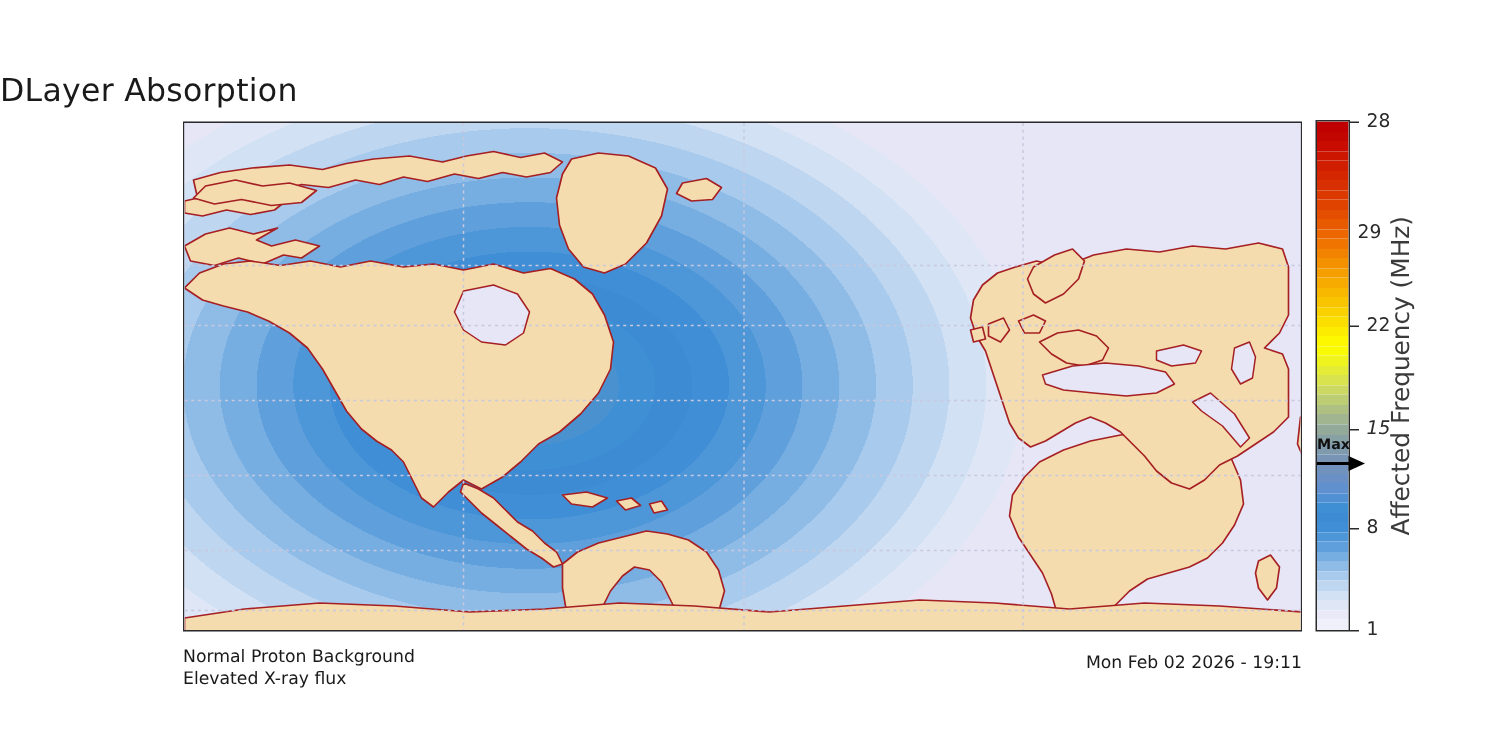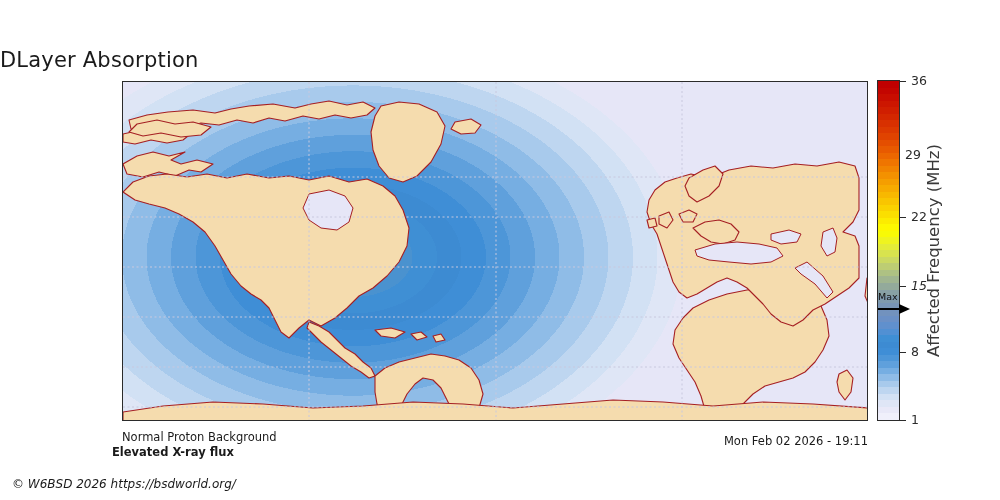--- a/index.html
+++ b/index.html
@@ -64,27 +64,27 @@
   .cbar-tick .dash{display:inline-block;width:6px;height:1px;background:#2b2b2b;}
   .cbar-tick .tlabel{font-size:12.5px;color:#2b2b2b;margin-left:5px;line-height:1;
       transform:translateY(-.5px);}
   #cbar-label{position:absolute;left:922px;top:80px;width:341px;height:23px;
       transform-origin:0 0;transform:rotate(-90deg) translate(-341px,0);
       display:flex;align-items:center;justify-content:center;
       font-size:16.5px;color:#3a3a3a;white-space:nowrap;}
 
   #max-marker{position:absolute;left:877px;top:292px;width:46px;height:28px;}
   #max-marker .max-text{position:absolute;left:1px;top:0;font-size:9.5px;color:#111;
-      font-weight:400;line-height:1;}
+      font-weight:700;line-height:1;}
   #max-marker svg{position:absolute;left:0;top:11px;}
 
   
   .map-note{position:absolute;font-size:11.5px;color:#1a1a1a;white-space:nowrap;}
   #note-line1{left:122px;top:430px;}
-  #note-line2{left:112px;top:445px;font-weight:bold;}
+  #note-line2{left:122px;top:445px;}
   #timestamp{position:absolute;right:132px;top:434px;font-size:11.5px;color:#1a1a1a;
       white-space:nowrap;}
   #footer-credit{position:absolute;left:12px;top:477px;font-size:12px;color:#1a1a1a;
       font-style:italic;white-space:nowrap;}
 </style>
 </head>
 <body>
 
 <div id="figure">
 
@@ -266,21 +266,21 @@
         <div class="cbar-band" style="height: 1.92308%; background: rgb(210, 225, 244);"></div>
         <div class="cbar-band" style="height: 1.92308%; background: rgb(223, 230, 246);"></div>
         <div class="cbar-band" style="height: 1.92308%; background: rgb(233, 233, 248);"></div>
         <div class="cbar-band" style="height: 1.92308%; background: rgb(240, 240, 251);"></div>
       </div>
   </div>
 
   <div id="cbar-ticks">
       <div class="cbar-tick" style="top: 1px;">
         <span class="dash"></span>
-        <span class="tlabel">36</span>
+        <span class="tlabel">28</span>
       </div>
       <div class="cbar-tick" style="top: 68.8px; flex-direction: column;">
         <span class="dash"></span>
         <span class="tlabel">29</span>
       </div>
       <div class="cbar-tick" style="top: 136.6px;">
         <span class="dash"></span>
         <span class="tlabel">22</span>
       </div>
       <div class="cbar-tick" style="top: 206px; font-style: italic;">
@@ -303,15 +303,14 @@
       <line x1="1" y1="6" x2="24" y2="6" stroke="#000" stroke-width="2"></line>
       <polygon points="22,1 33,6 22,11" fill="#000"></polygon>
     </svg>
   </div>
 
   <div id="cbar-label">Affected Frequency (MHz)</div>
 
   <div class="map-note" id="note-line1">Normal Proton Background</div>
   <div class="map-note" id="note-line2">Elevated X-ray flux</div>
   <div id="timestamp">Mon Feb 02 2026 - 19:11</div>
-  <div id="footer-credit">© W6BSD 2026 https://bsdworld.org/</div>
 
 </div>
 
 </body></html>

